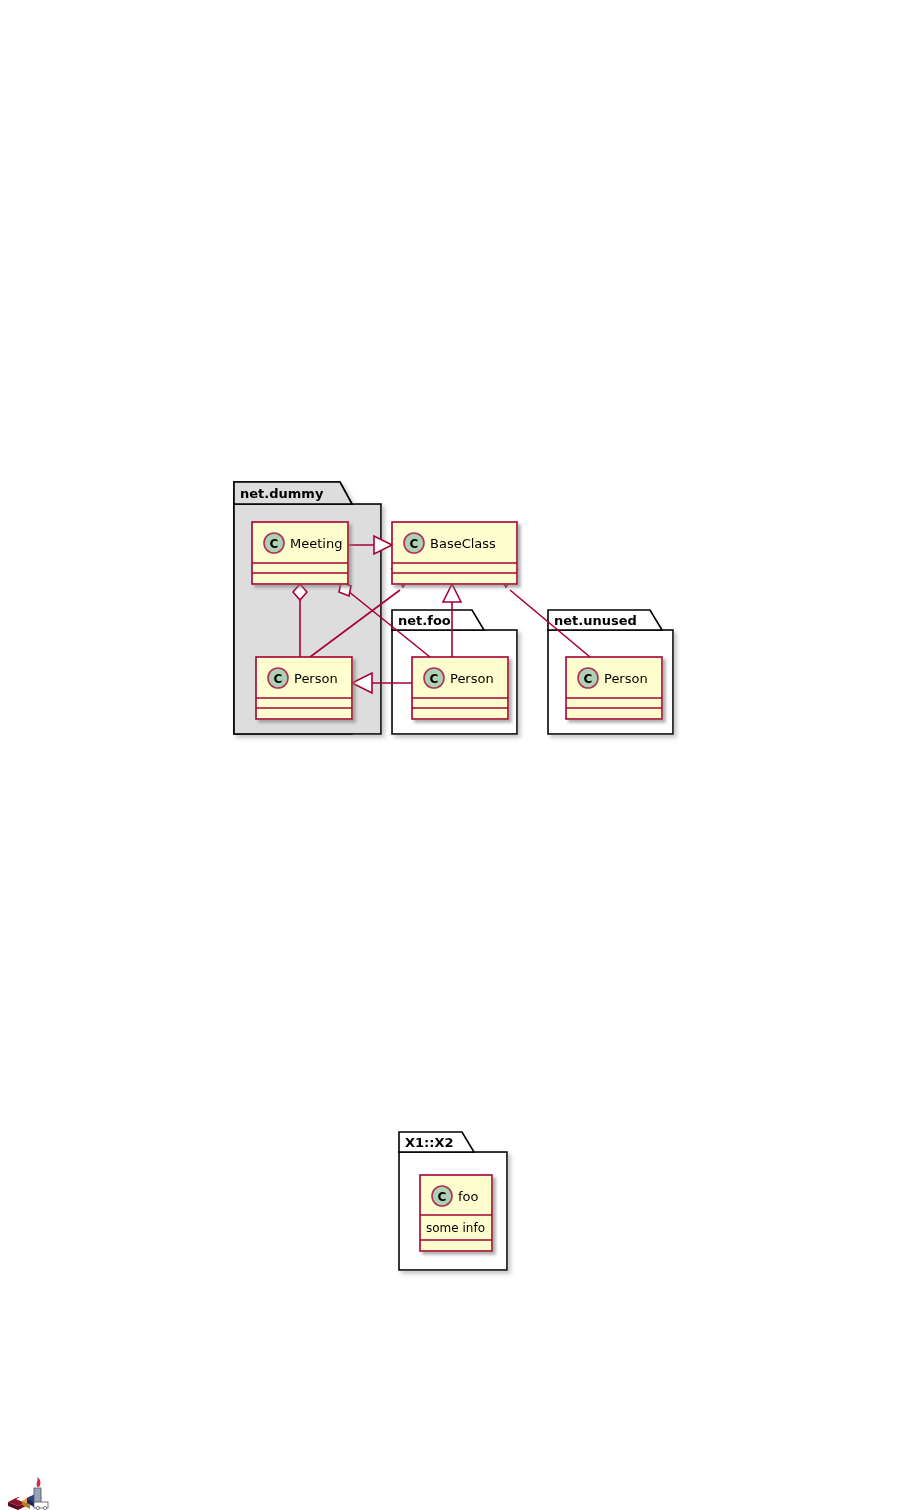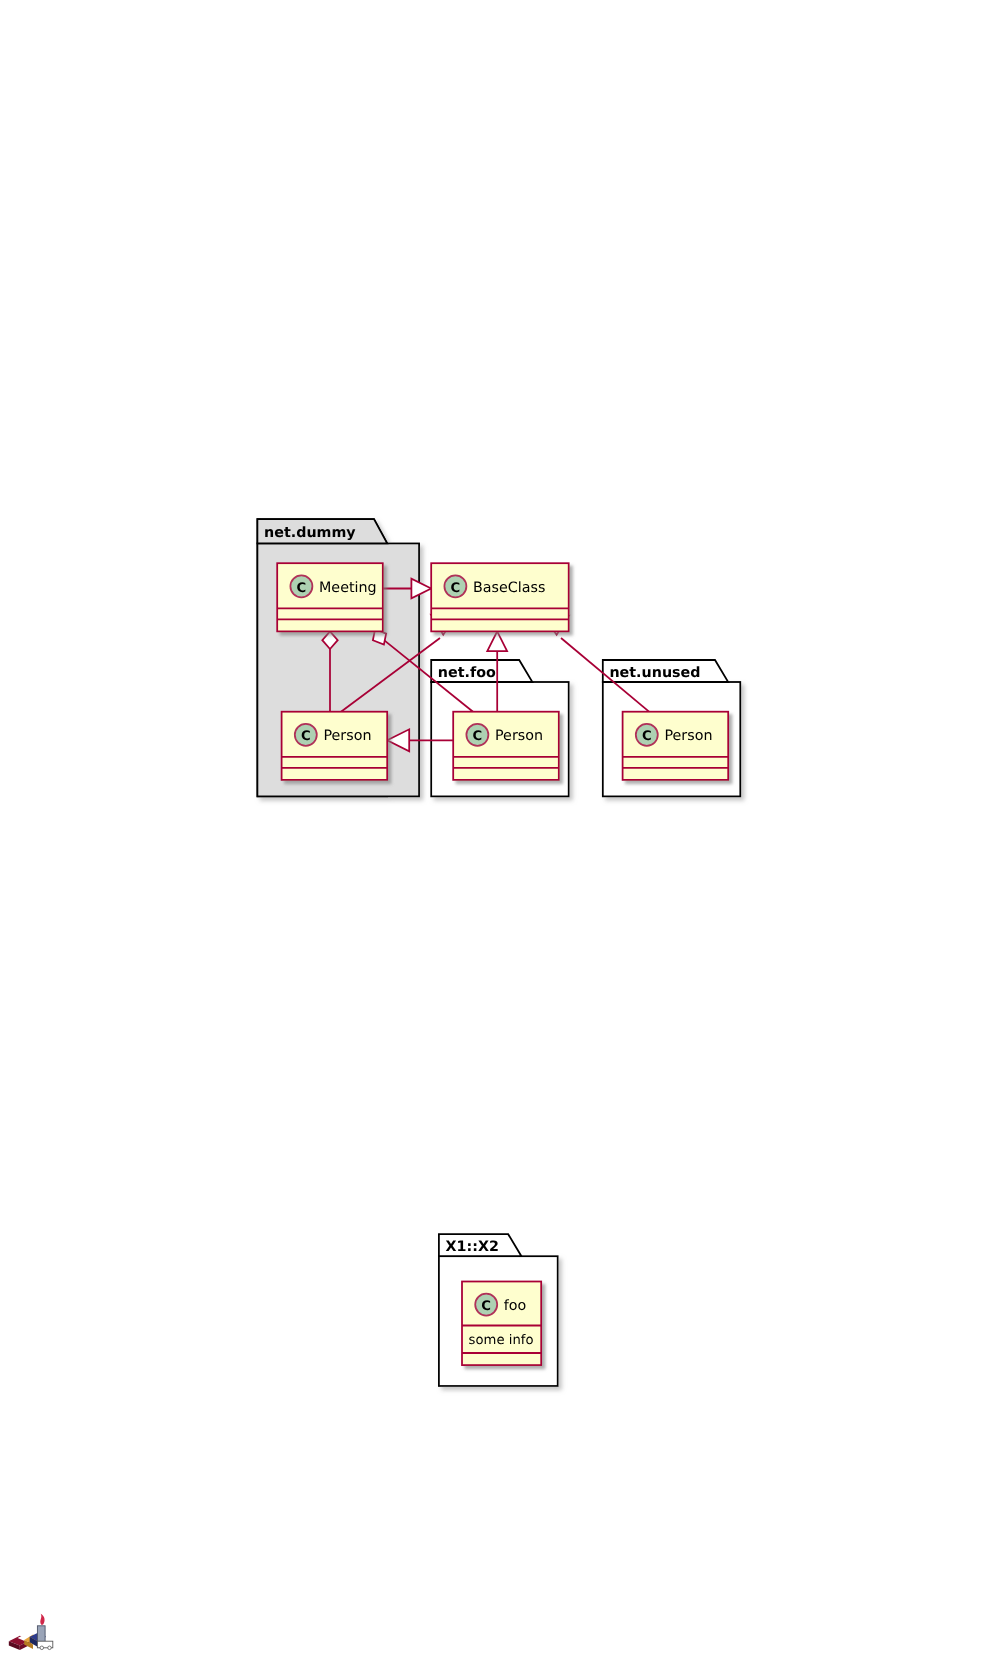--- a/index.html
+++ b/index.html
@@ -9,21 +9,21 @@
   }
   body {
     width: 908px;
     height: 1510px;
     position: relative;
     font-family: "DejaVu Sans", sans-serif;
     overflow: hidden;
   }
   .canvas {
     position: absolute;
-    left: 0; top: 2px;
+    left: 0; top: 12px;
     width: 908px;
     height: 1434px;
   }
   svg { display: block; }
   .pkg-label {
     font-family: "DejaVu Sans", sans-serif;
     font-size: 13px;
     font-weight: bold;
     fill: #000000;
   }

